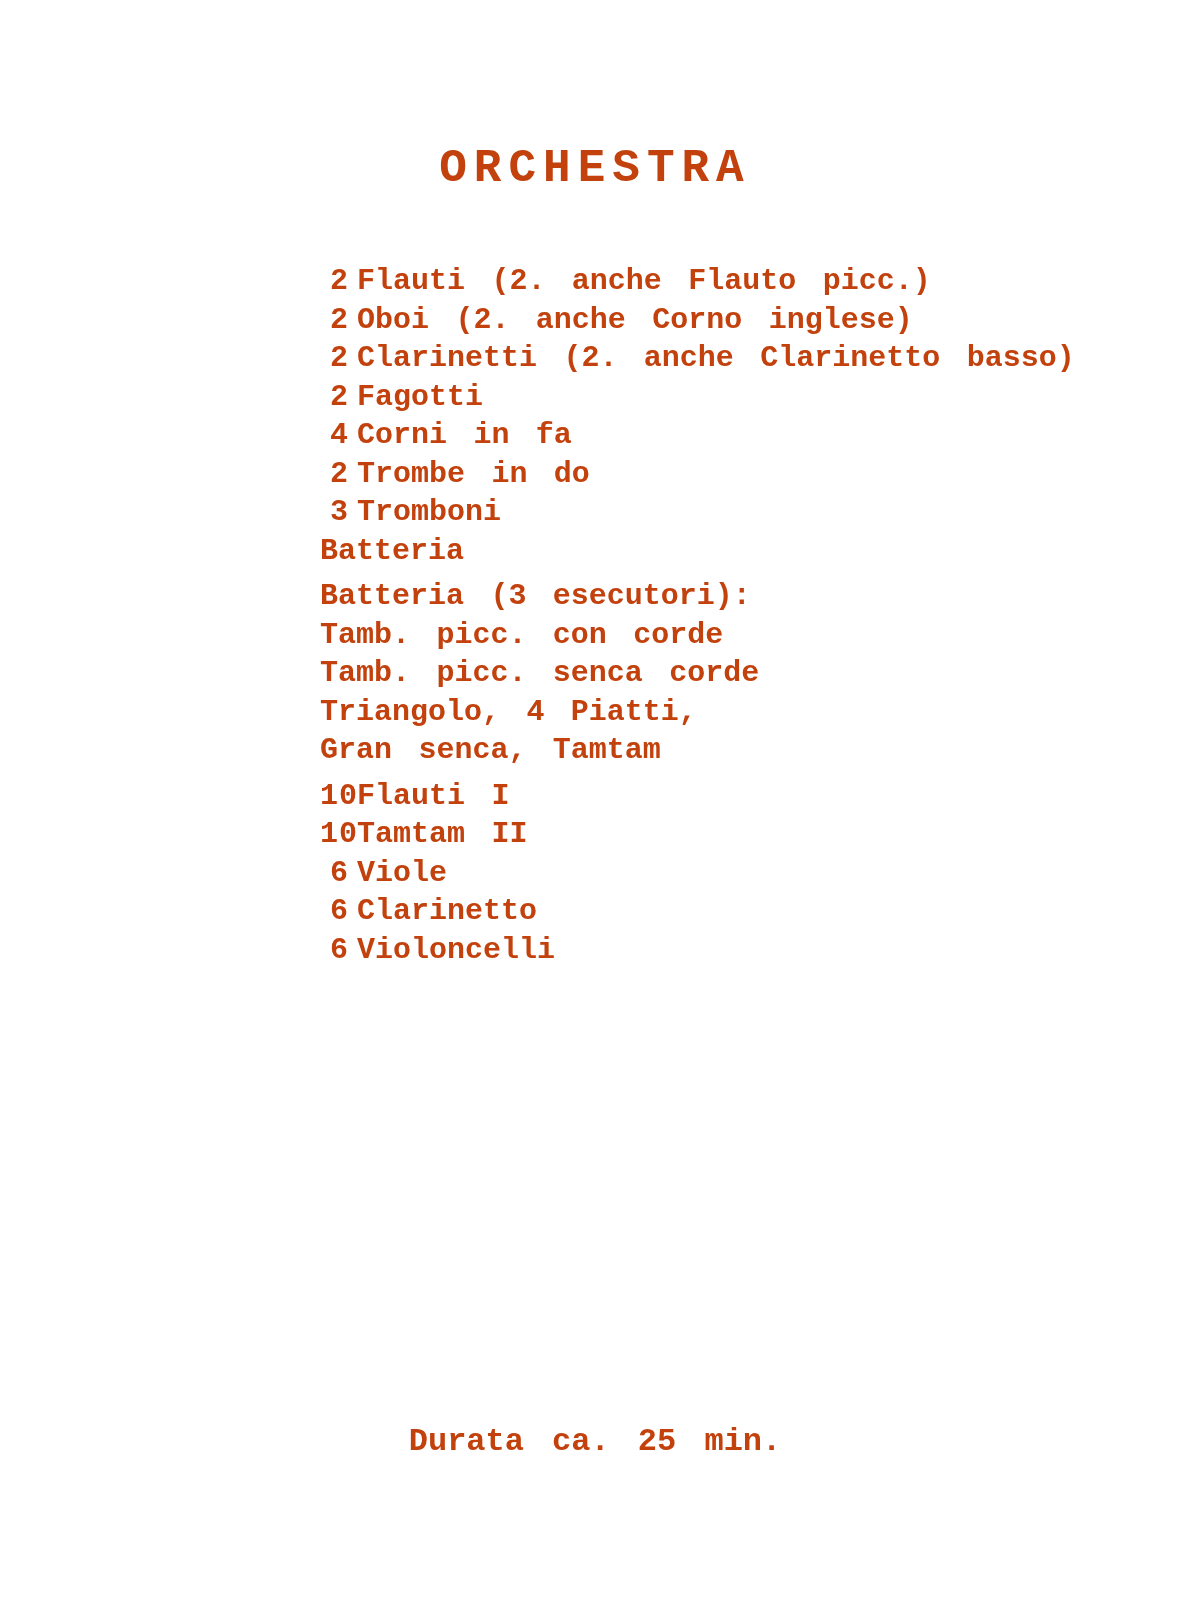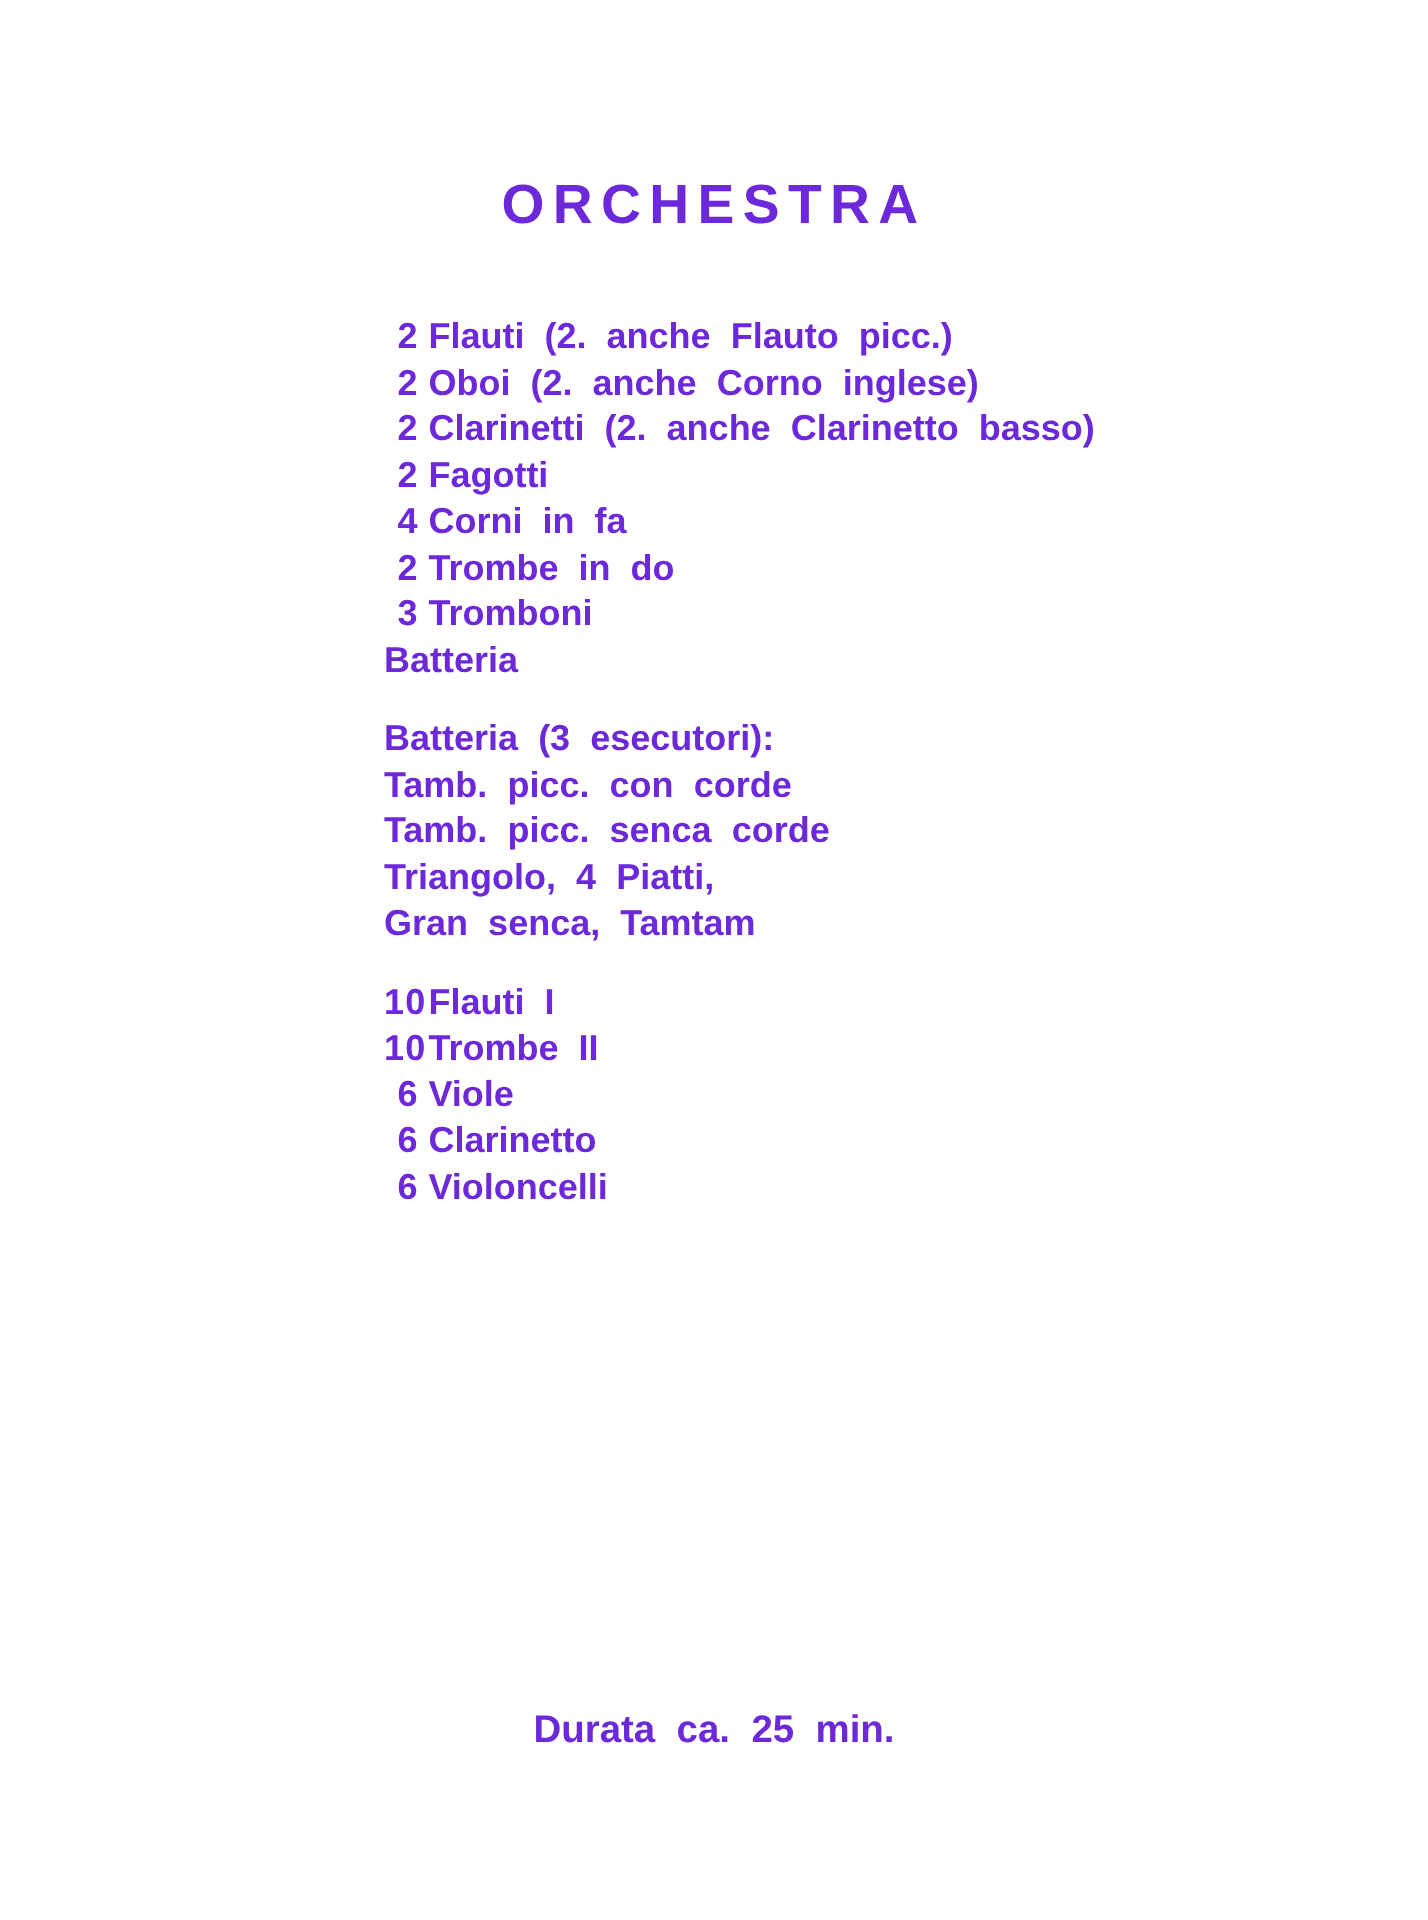--- a/index.html
+++ b/index.html
@@ -5,22 +5,22 @@
   html, body {
     margin: 0;
     padding: 0;
     background: #ffffff;
   }
   .page {
     position: relative;
     width: 1190px;
     height: 1600px;
     background: #ffffff;
-    color: #6d28d9;
-    font-family: Liberation Sans, sans-serif;
+    color: #c2410c;
+    font-family: Liberation Mono, monospace;
     font-weight: 700;
     overflow: hidden;
   }
   .title {
     position: absolute;
     top: 143px;
     left: 0;
     right: 0;
     text-align: center;
     font-size: 46px;
@@ -30,21 +30,21 @@
   }
   .orch-list {
     position: absolute;
     left: 320px;
     top: 262px;
     font-size: 30px;
     line-height: 38.5px;
     word-spacing: 0.28em;
   }
   .section + .section {
-    margin-top: 27px;
+    margin-top: 7px;
   }
   .row {
     display: flex;
     white-space: nowrap;
   }
   .qty {
     flex: 0 0 29px;
     width: 29px;
     text-align: right;
     letter-spacing: 1px;
@@ -127,21 +127,21 @@
       </div>
     </div>
 
     <div class="section">
       <div class="row">
         <span class="qty">10</span>
         <span class="name">Flauti I</span>
       </div>
       <div class="row">
         <span class="qty">10</span>
-        <span class="name">Trombe II</span>
+        <span class="name">Tamtam II</span>
       </div>
       <div class="row">
         <span class="qty">6</span>
         <span class="name">Viole</span>
       </div>
       <div class="row">
         <span class="qty">6</span>
         <span class="name">Clarinetto</span>
       </div>
       <div class="row">

